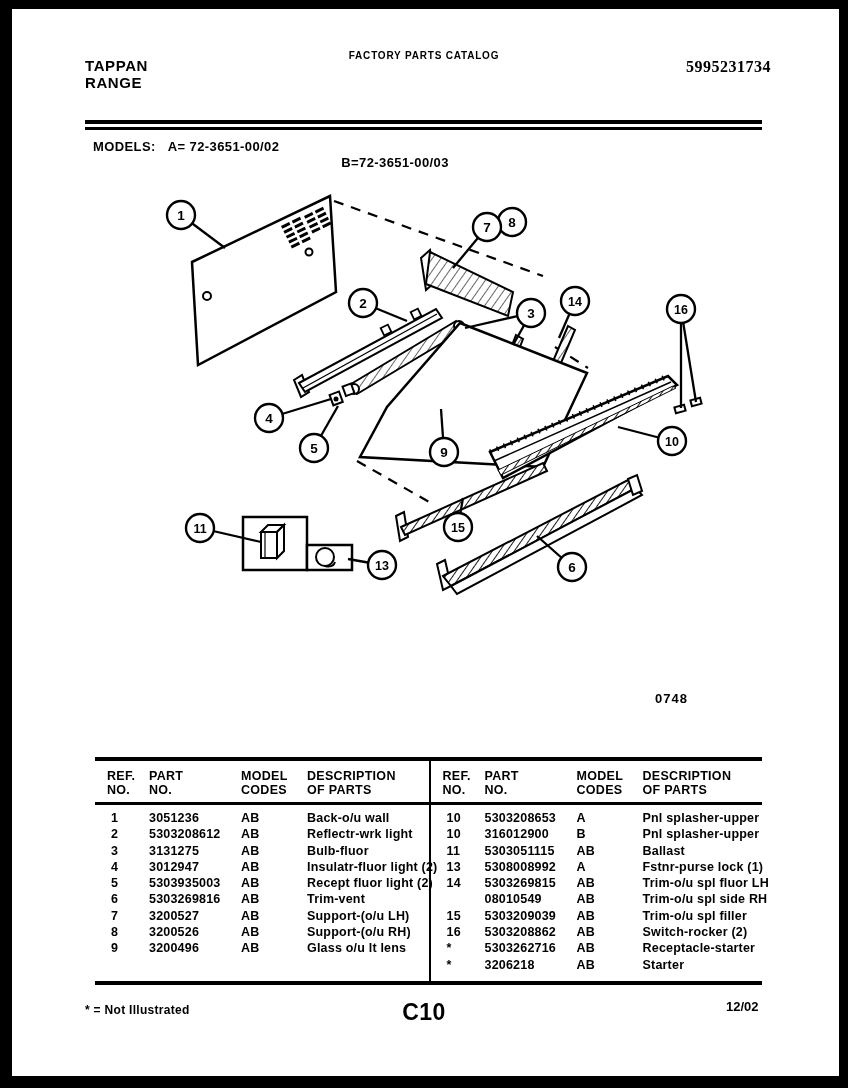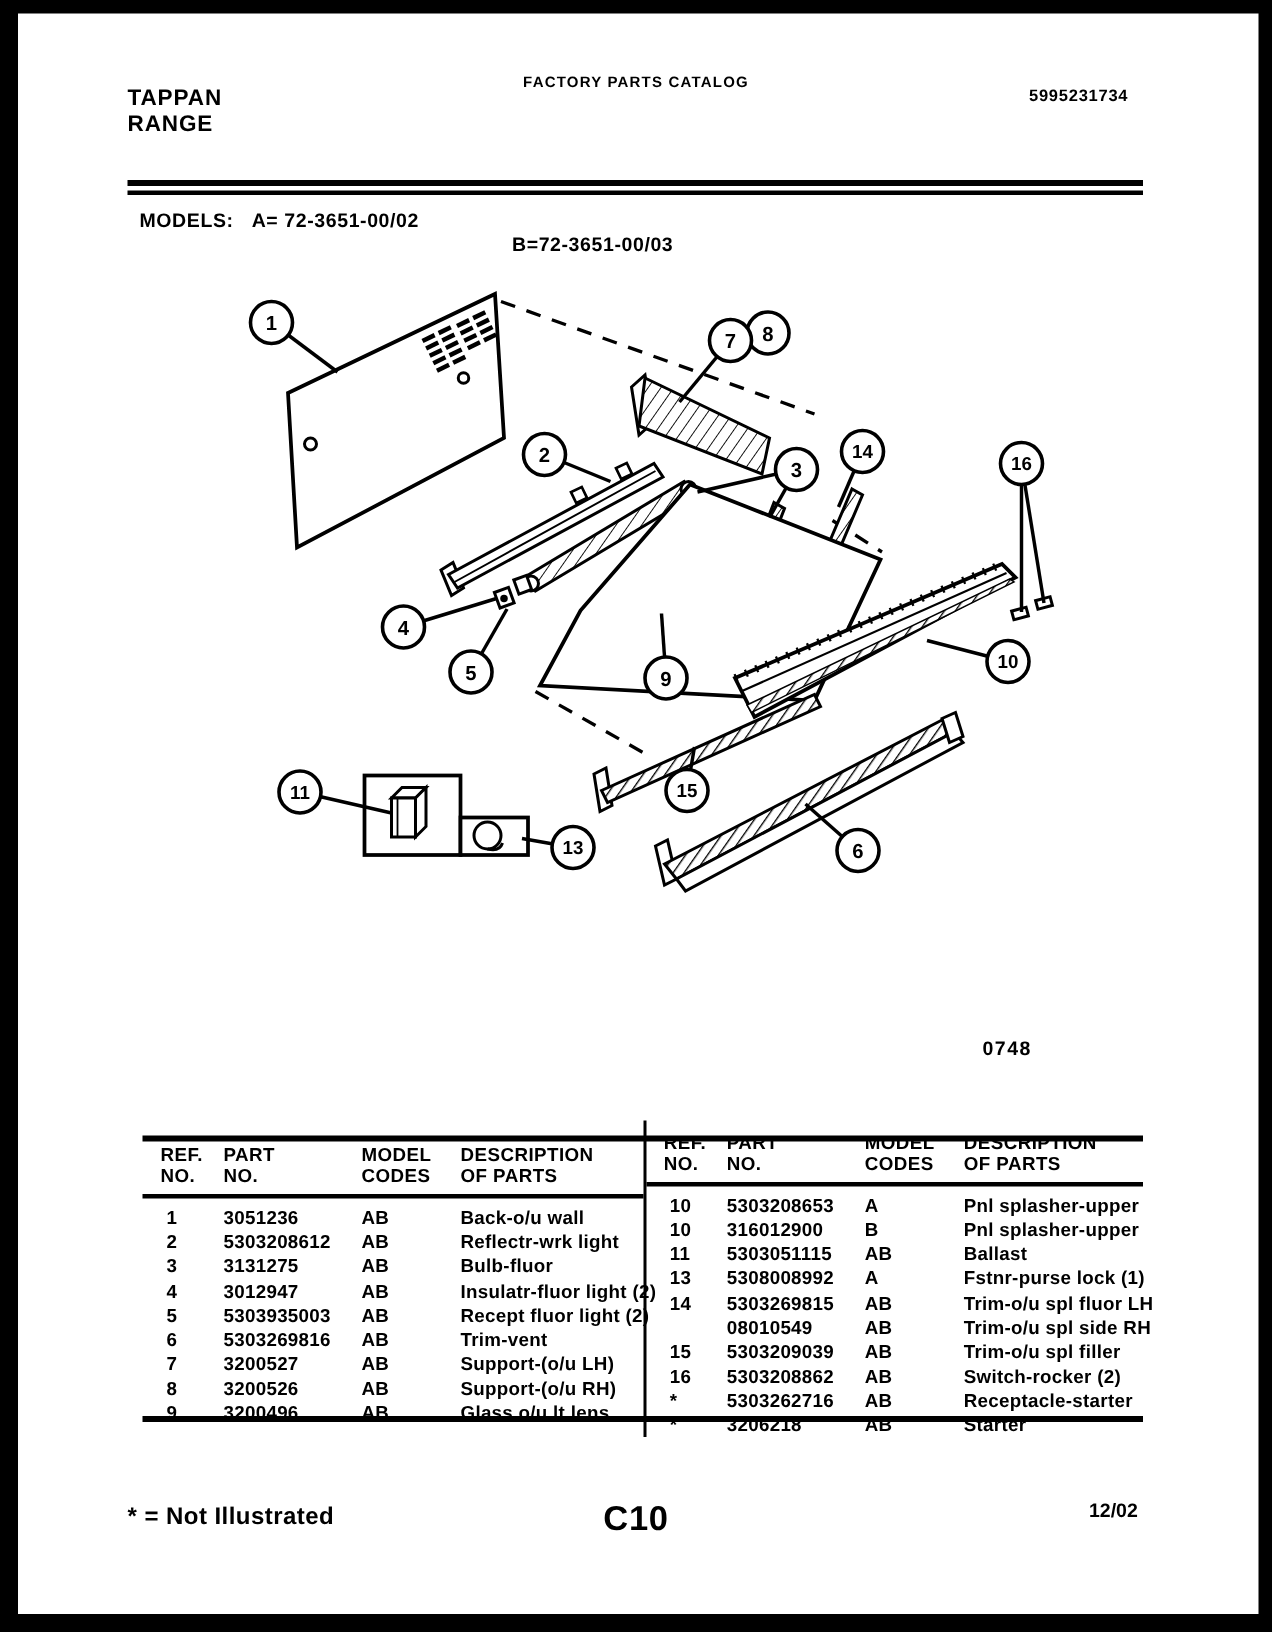--- a/index.html
+++ b/index.html
@@ -5,42 +5,42 @@
   html,body{margin:0;padding:0;background:#fff;}
   body{
     width:848px;height:1088px;position:relative;overflow:hidden;
     font-family:"Liberation Sans",sans-serif;font-weight:bold;color:#000;
     -webkit-font-smoothing:antialiased;
   }
   .frame{position:absolute;inset:0;border-top:9px solid #000;border-left:12px solid #000;
          border-right:9px solid #000;border-bottom:12px solid #000;pointer-events:none;z-index:50;}
   .brand{position:absolute;left:85px;top:57px;font-size:15px;line-height:17px;letter-spacing:.6px;}
   .title{position:absolute;left:0;right:0;top:50px;text-align:center;font-size:10px;letter-spacing:.8px;}
-  .docnum{position:absolute;left:686px;top:58px;font-size:11px;letter-spacing:.5px;}
+  .docnum{position:absolute;left:686px;top:58px;font-size:16px;letter-spacing:.5px;font-family:Liberation Serif, serif;}
   .double-rule{position:absolute;left:85px;top:120px;width:677px;}
   .double-rule .r1{height:4px;background:#000;}
   .double-rule .gap{height:3px;background:#fff;}
   .double-rule .r2{height:3px;background:#000;}
   .models{position:absolute;left:93px;top:139px;font-size:13px;letter-spacing:.4px;display:flex;}
   .models .m-label{margin-right:12px;}
   .models .m-b{margin-left:62px;margin-top:16px;}
   .diagram-svg{position:absolute;left:85px;top:180px;}
   .diagram-code{position:absolute;left:655px;top:691px;font-size:13px;letter-spacing:1px;}
-  .parts-table{position:absolute;left:95px;top:757px;width:667px;height:191px;
-               border-top:4px solid #000;border-bottom:4px solid #000;display:flex;box-sizing:border-box;align-items:center;}
+  .parts-table{position:absolute;left:95px;top:757px;width:667px;height:228px;
+               border-top:4px solid #000;border-bottom:4px solid #000;display:flex;box-sizing:border-box;}
   .table-half{width:50%;box-sizing:border-box;padding-top:6px;}
   .table-half.right{border-left:2px solid #000;}
   .t-head{display:grid;grid-template-columns:42px 92px 66px 1fr;padding:2px 4px 0 12px;
           font-size:12.5px;line-height:14px;letter-spacing:.3px;}
   .head-rule{height:3px;background:#000;margin-top:5px;}
   .t-rows{padding-top:5px;}
   .t-row{display:grid;grid-template-columns:42px 92px 66px 1fr;padding-left:12px;
          font-size:12.5px;line-height:16.3px;letter-spacing:.2px;white-space:nowrap;}
   .t-row span:first-child{padding-left:4px;}
-  .footnote{position:absolute;left:85px;top:1003px;font-size:16px;letter-spacing:.3px;}
+  .footnote{position:absolute;left:85px;top:1003px;font-size:12px;letter-spacing:.3px;}
   .pagenum{position:absolute;left:0;right:0;top:999px;text-align:center;font-size:23px;letter-spacing:.5px;}
   .revdate{position:absolute;left:726px;top:999px;font-size:13px;}
 </style>
 </head>
 <body>
 
 <div class="frame"></div>
 
 <div class="brand">
   <div>TAPPAN</div>

